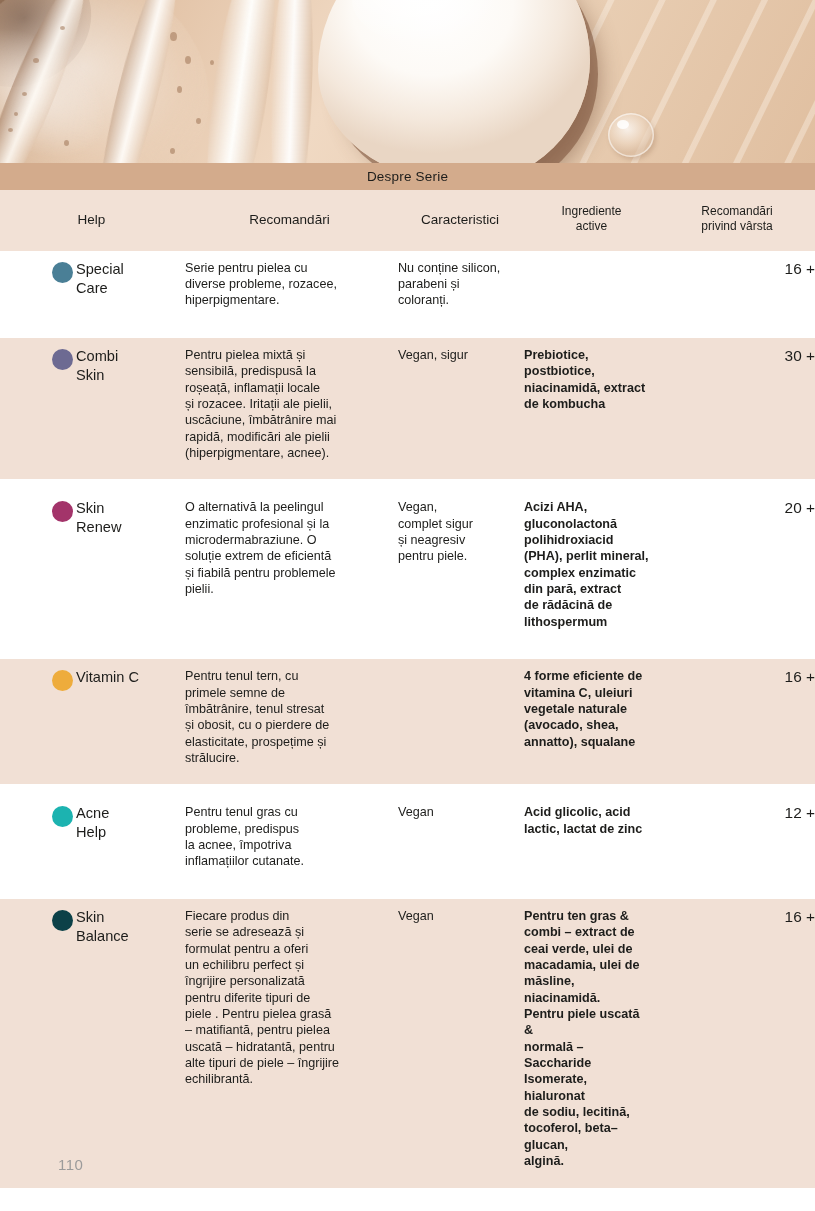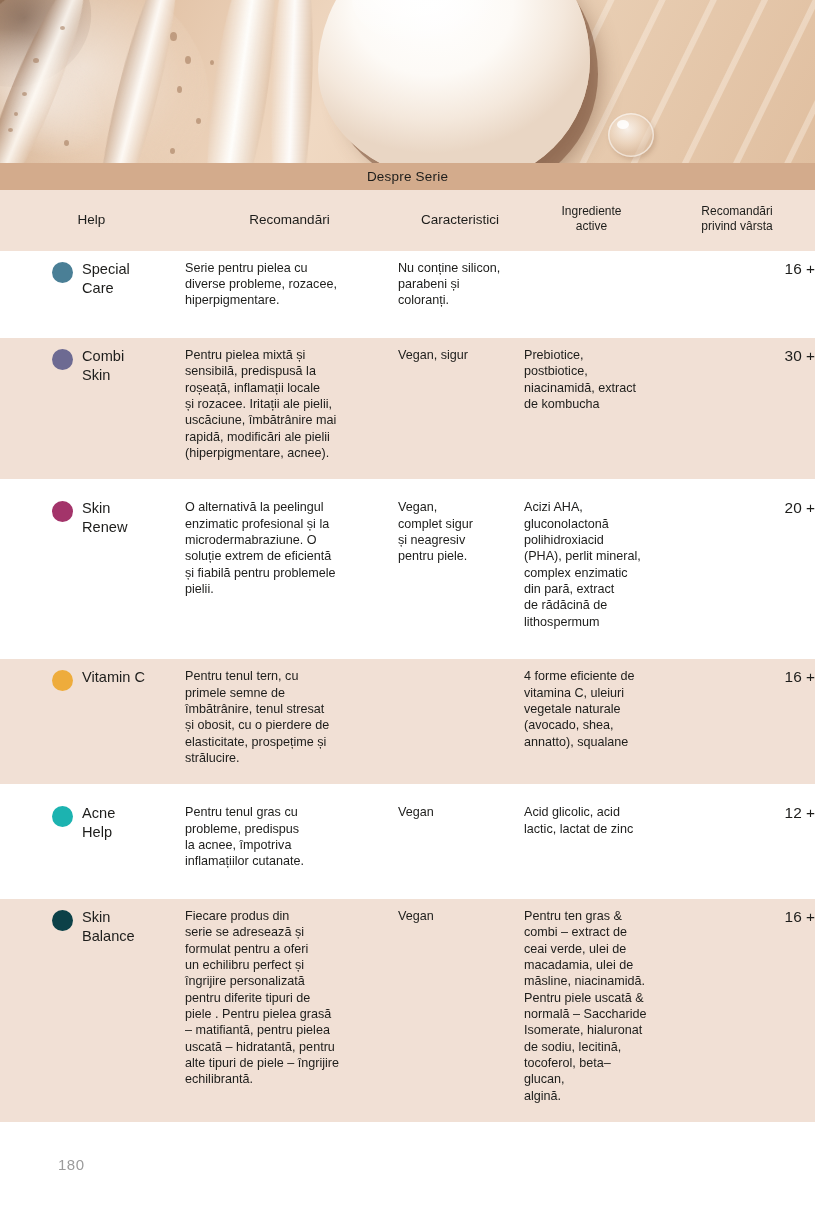--- a/index.html
+++ b/index.html
@@ -138,29 +138,29 @@
   tr.r-tint  td { background:#f1e0d5; }
 
   
   tr.gap td { height: 11px; padding:0; background:#ffffff; }
   tr.gap.gap-w td { background:#ffffff; }
 
   .cell { padding: 9px 10px 18px 0; }
 
   
   .serie-cell { padding: 9px 6px 18px 0; }
-  .serie-wrap { display:flex; align-items:flex-start; gap:9px; padding-left:52px; }
+  .serie-wrap { display:flex; align-items:flex-start; gap:3px; padding-left:52px; }
   .dot { width:21px; height:21px; border-radius:50%; flex:0 0 auto; margin-top:2px; }
   .serie-name {
     font-size:14.6px; line-height:1.30; color:#1d1d1b; white-space:pre-line;
   }
 
   .td-reco  .cell { padding-left:2px;  padding-right:14px; }
   .td-carac .cell { padding-left:2px;  padding-right:12px; }
-  .td-ingr  .cell { padding-left:0px;  padding-right:10px; }
+  .td-ingr  .cell { padding-left:0px;  padding-right:10px;font-weight:bold; }
   .td-varsta .cell { padding-left:0; padding-right:0; text-align:right; }
 
   .txt { white-space: pre-line; }
   .age { font-size:15.4px; line-height:1.2; color:#1d1d1b; }
 
   .pagenum {
     position:absolute; left:58px; bottom:38px;
     font-size:15px; color:#9b9b9b; letter-spacing:.5px;
   }
 </style>
@@ -439,14 +439,14 @@
 algină.</span></div>
           </td>
         <td class="td-varsta">
             <div class="cell"><span class="age">16 +</span></div>
           </td>
       </tr>
 
     </tbody>
   </table>
 
-  <div class="pagenum">180</div>
+  <div class="pagenum">110</div>
 </div>
 
 </body></html>

